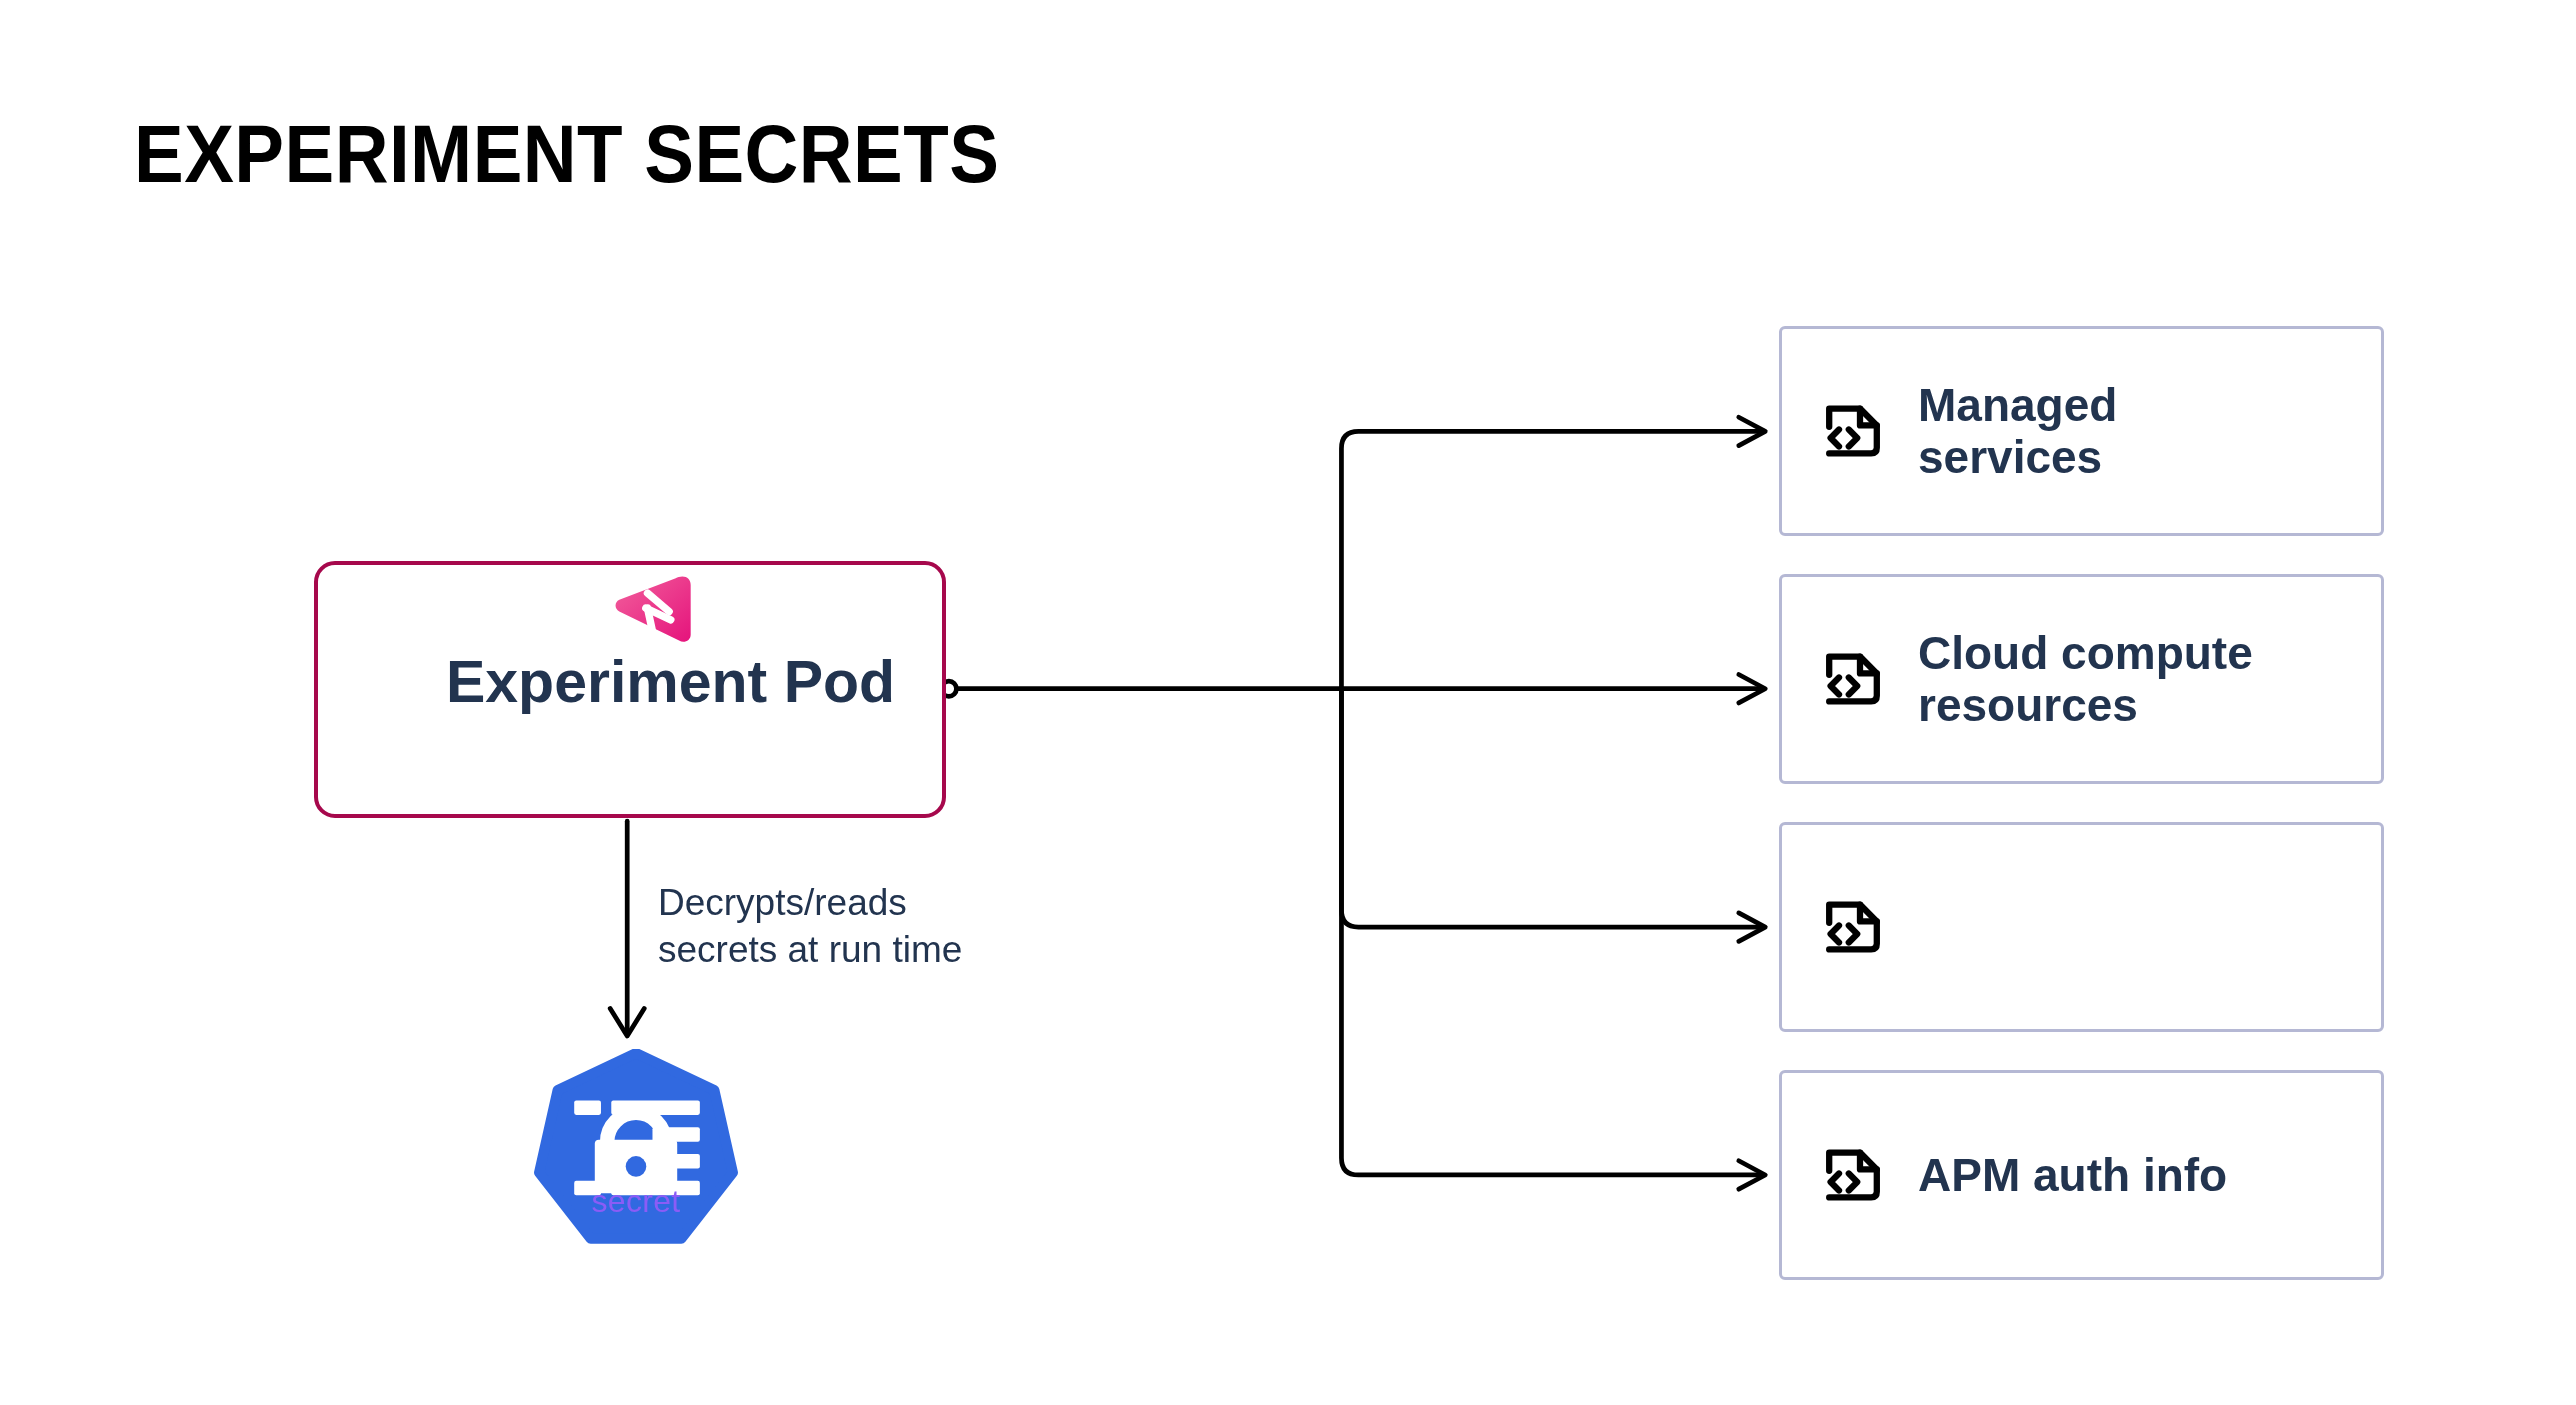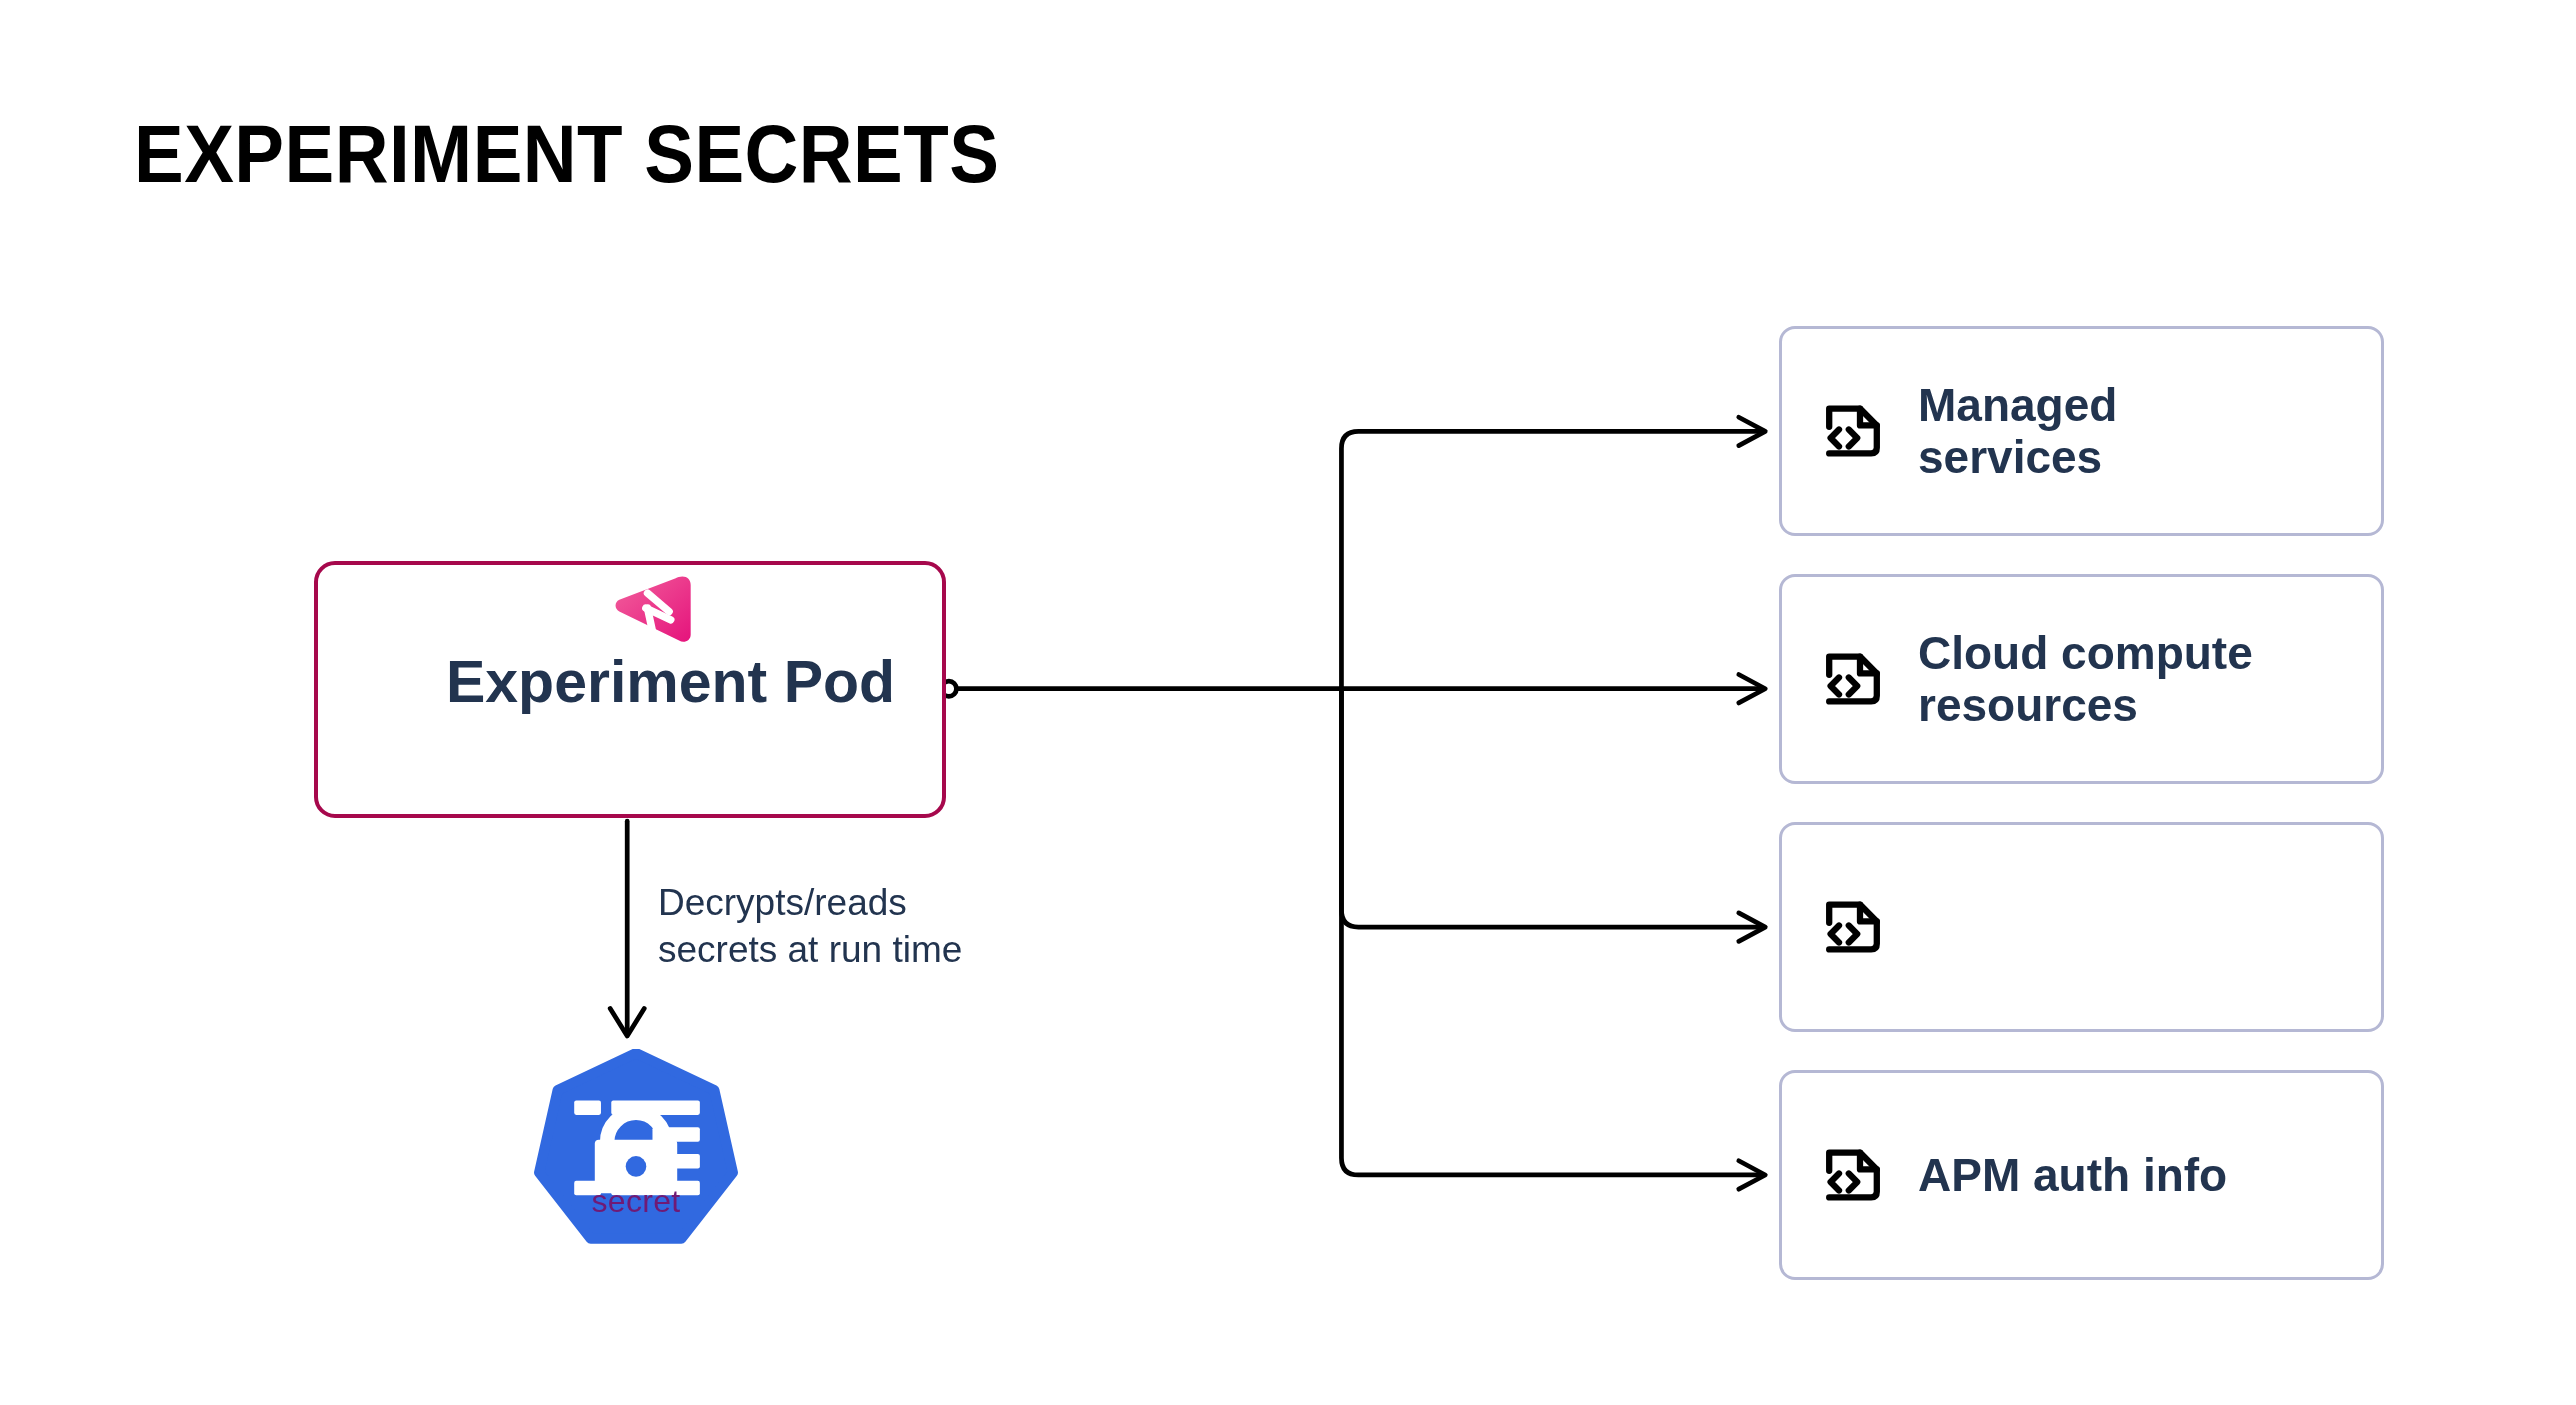--- a/index.html
+++ b/index.html
@@ -101,33 +101,33 @@
     width: 206px;
     height: 206px;
   }
   #secret-label {
     position: absolute;
     left: 0;
     top: 134px;
     width: 206px;
     text-align: center;
     font-size: 32px;
-    color: #701a75;
+    color: #8b5cf6;
     font-weight: 400;
     letter-spacing: 0.3px;
   }
 
   
   .card {
     position: absolute;
     left: 1779px;
     width: 605px;
     box-sizing: border-box;
     border: 3.8px solid #b5b8d4;
-    border-radius: 16px;
+    border-radius: 6px;
     background: #ffffff;
     display: flex;
     align-items: center;
     padding-left: 36px;
   }
   .card-icon {
     width: 70px;
     height: 70px;
     flex: 0 0 auto;
   }

